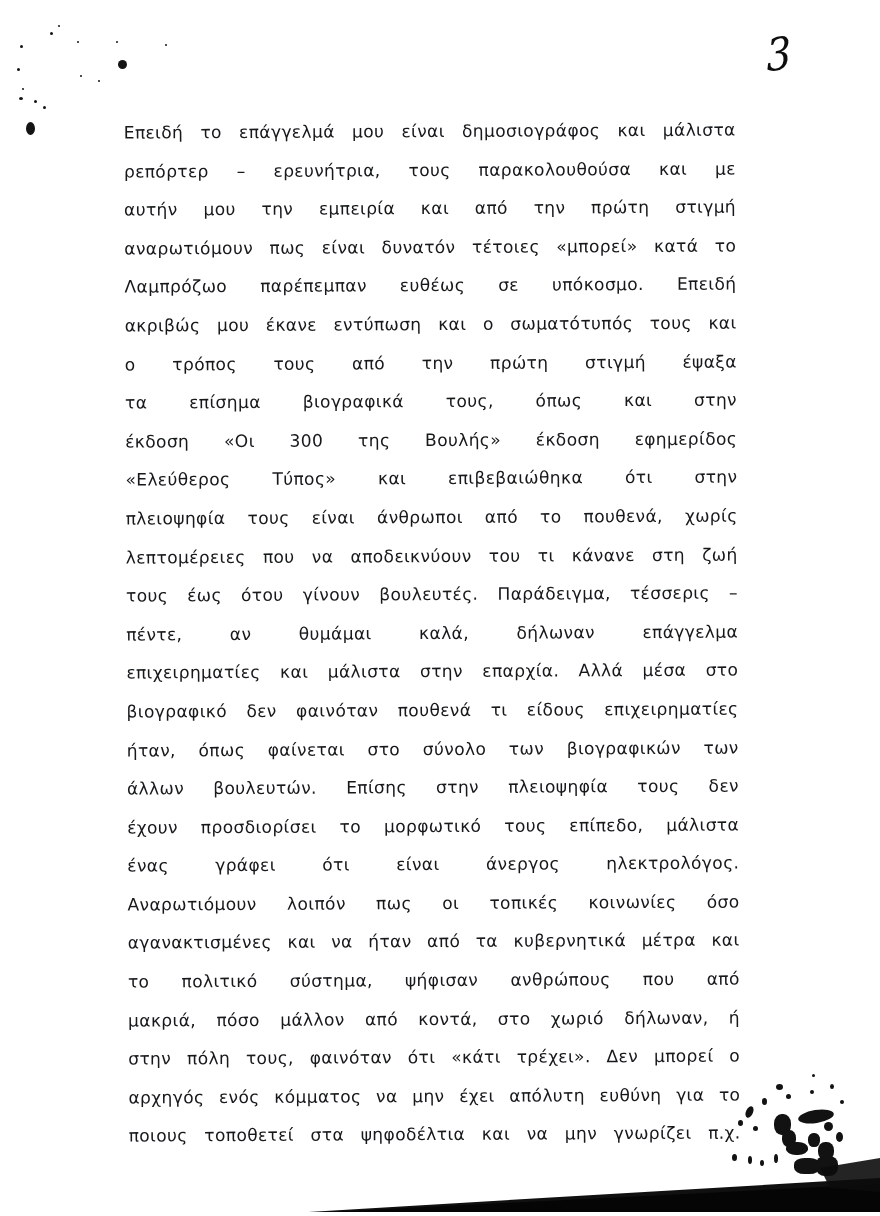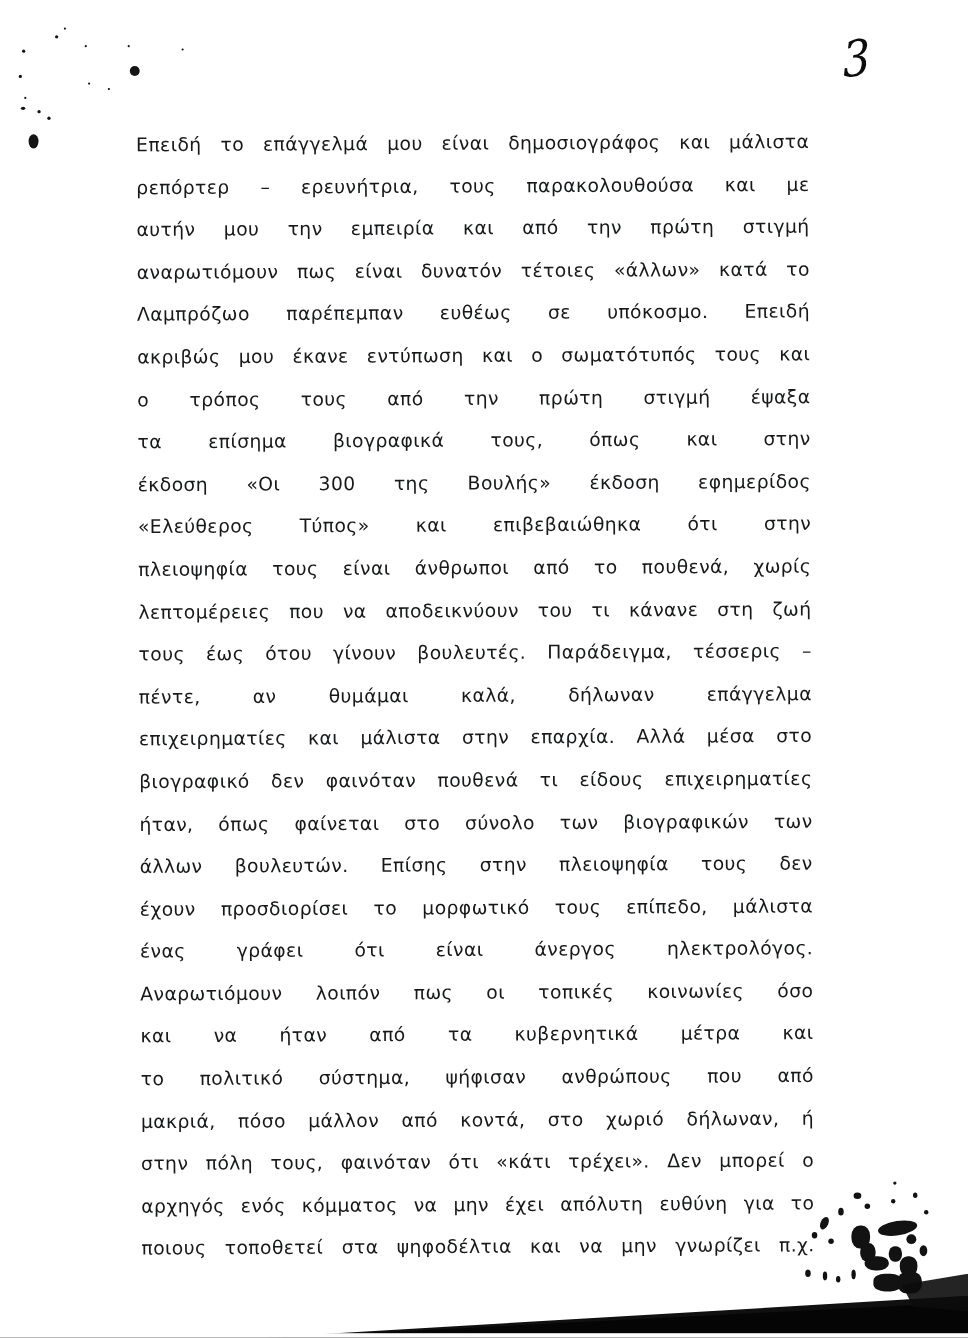--- a/index.html
+++ b/index.html
@@ -167,21 +167,21 @@
           <span>την</span>
           <span>πρώτη</span>
           <span>στιγμή</span>
         </div>
         <div class="ln just">
           <span>αναρωτιόμουν</span>
           <span>πως</span>
           <span>είναι</span>
           <span>δυνατόν</span>
           <span>τέτοιες</span>
-          <span>«άλλων»</span>
+          <span>«μπορεί»</span>
           <span>κατά</span>
           <span>το</span>
         </div>
         <div class="ln just">
           <span>Λαμπρόζωο</span>
           <span>παρέπεμπαν</span>
           <span>ευθέως</span>
           <span>σε</span>
           <span>υπόκοσμο.</span>
           <span>Επειδή</span>
@@ -330,20 +330,21 @@
         <div class="ln just">
           <span>Αναρωτιόμουν</span>
           <span>λοιπόν</span>
           <span>πως</span>
           <span>οι</span>
           <span>τοπικές</span>
           <span>κοινωνίες</span>
           <span>όσο</span>
         </div>
         <div class="ln just">
+          <span>αγανακτισμένες</span>
           <span>και</span>
           <span>να</span>
           <span>ήταν</span>
           <span>από</span>
           <span>τα</span>
           <span>κυβερνητικά</span>
           <span>μέτρα</span>
           <span>και</span>
         </div>
         <div class="ln just">

